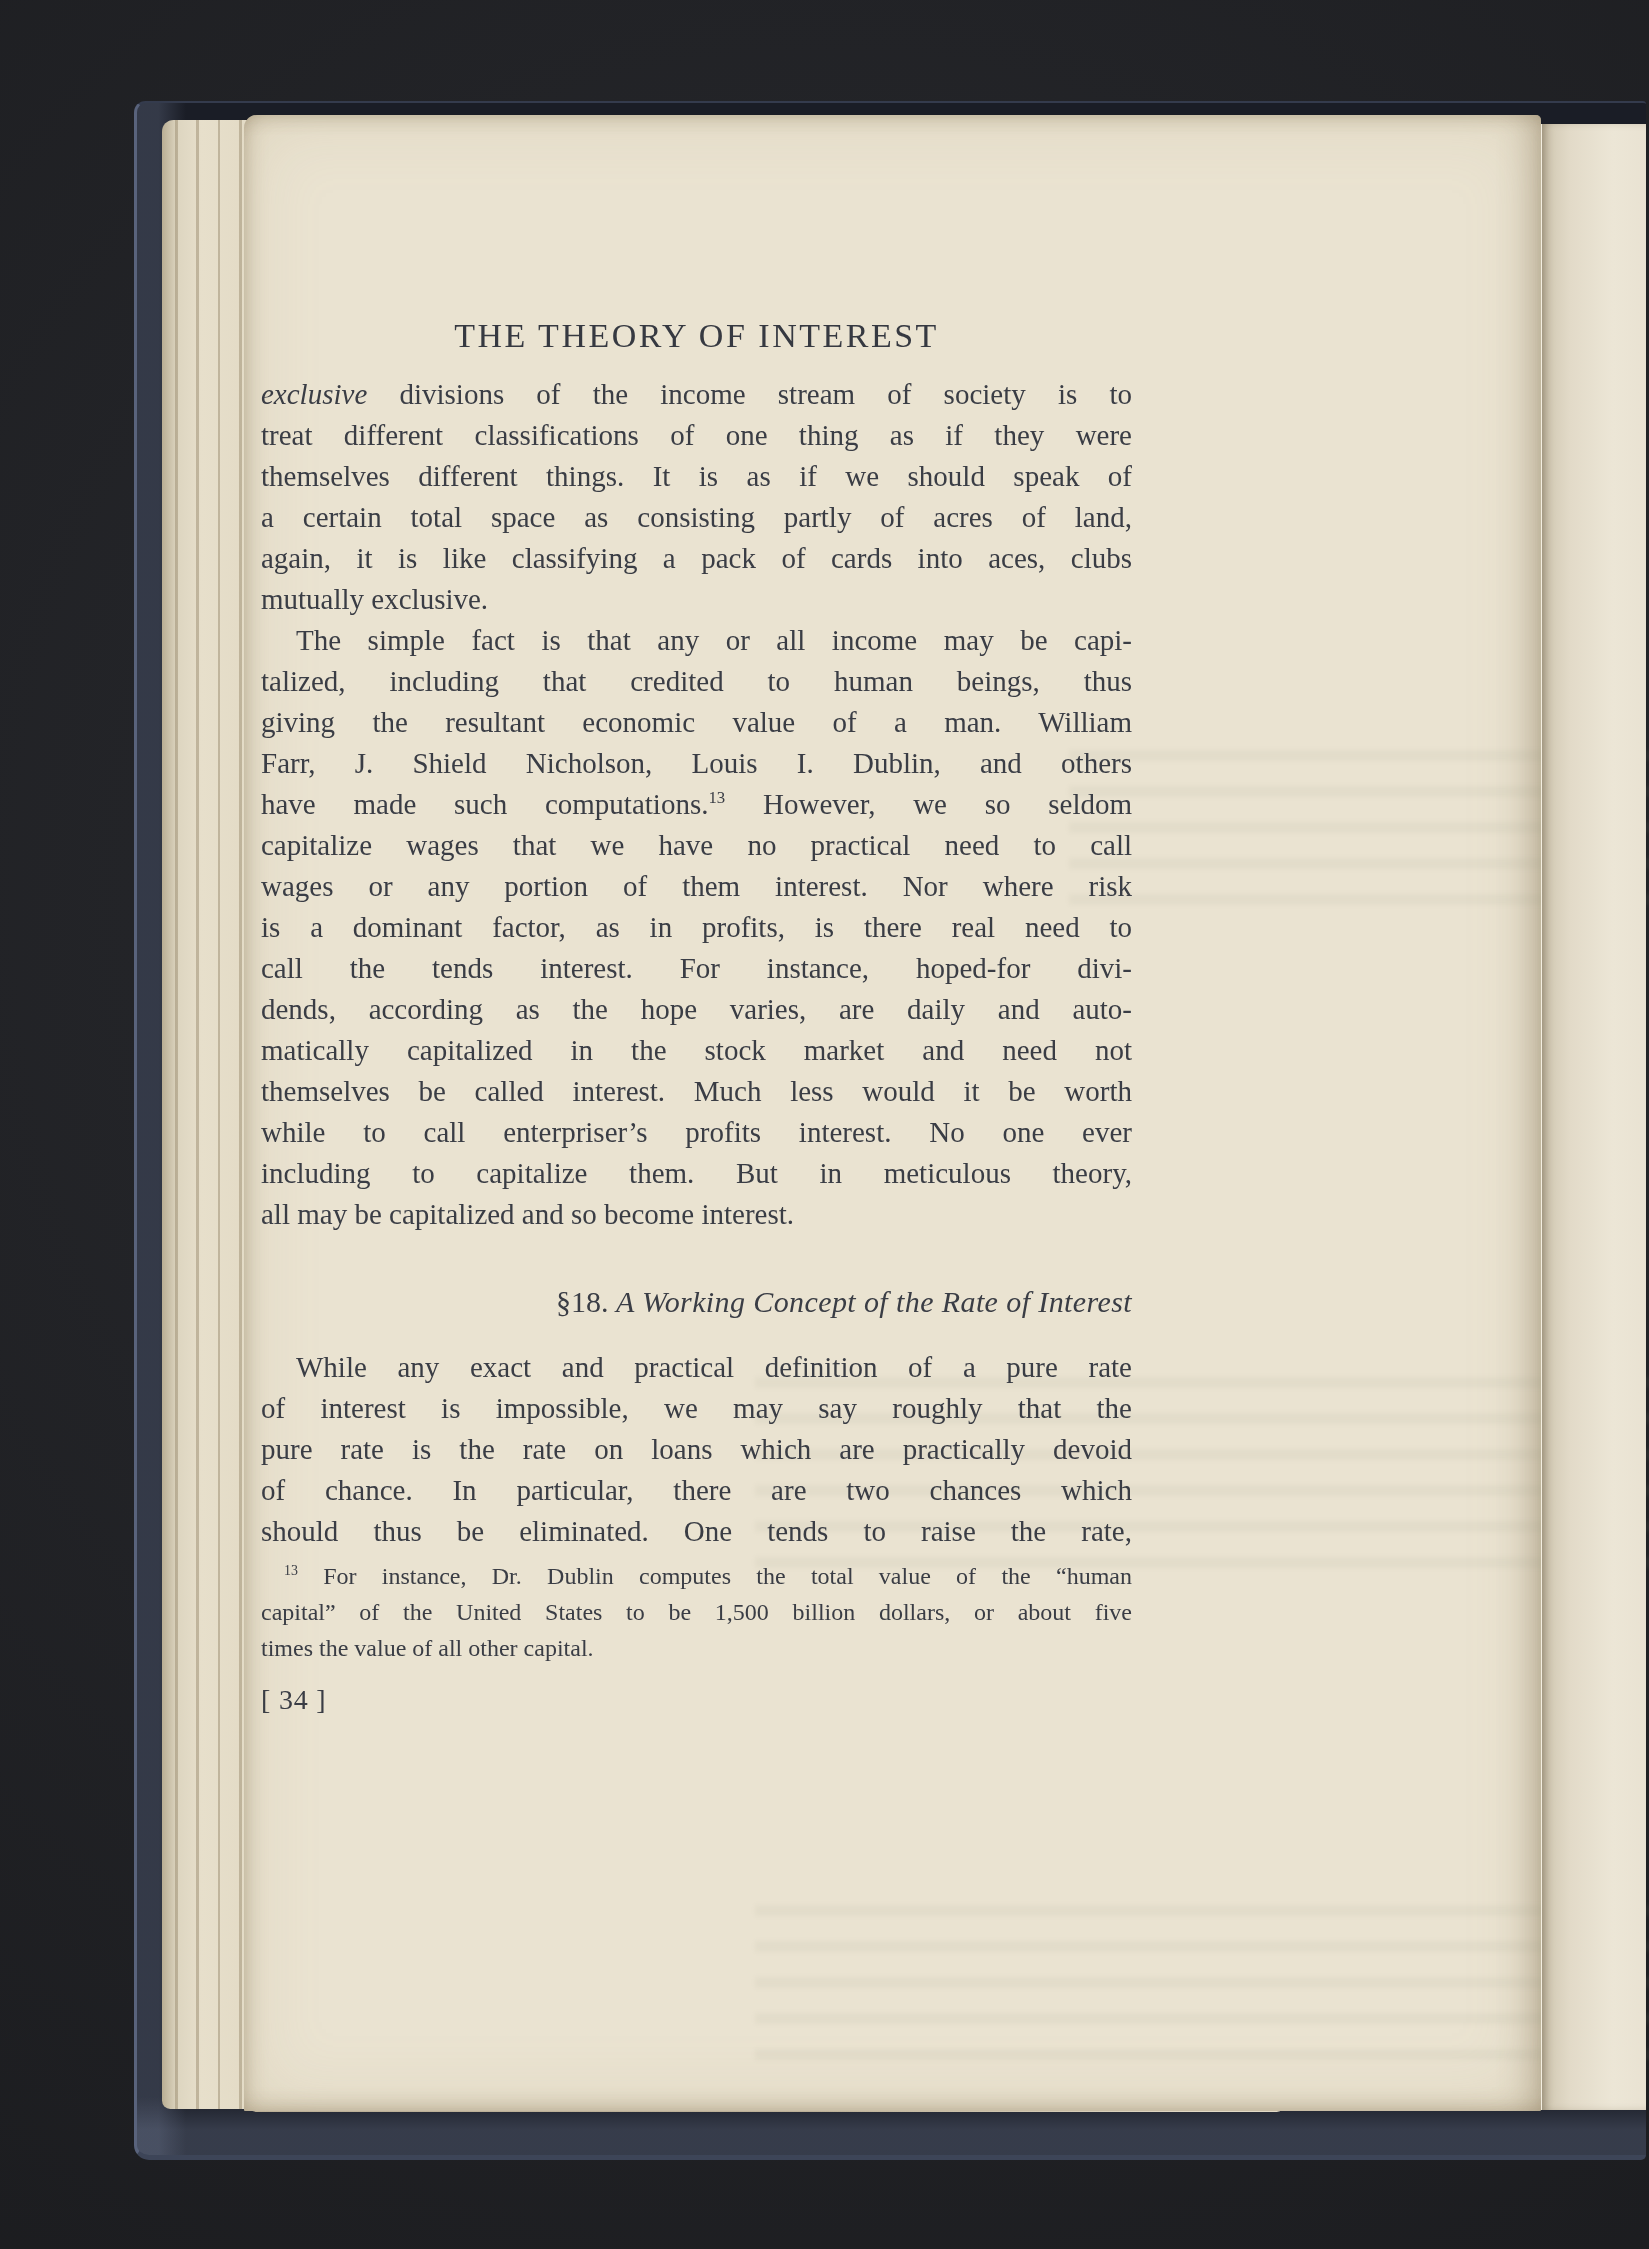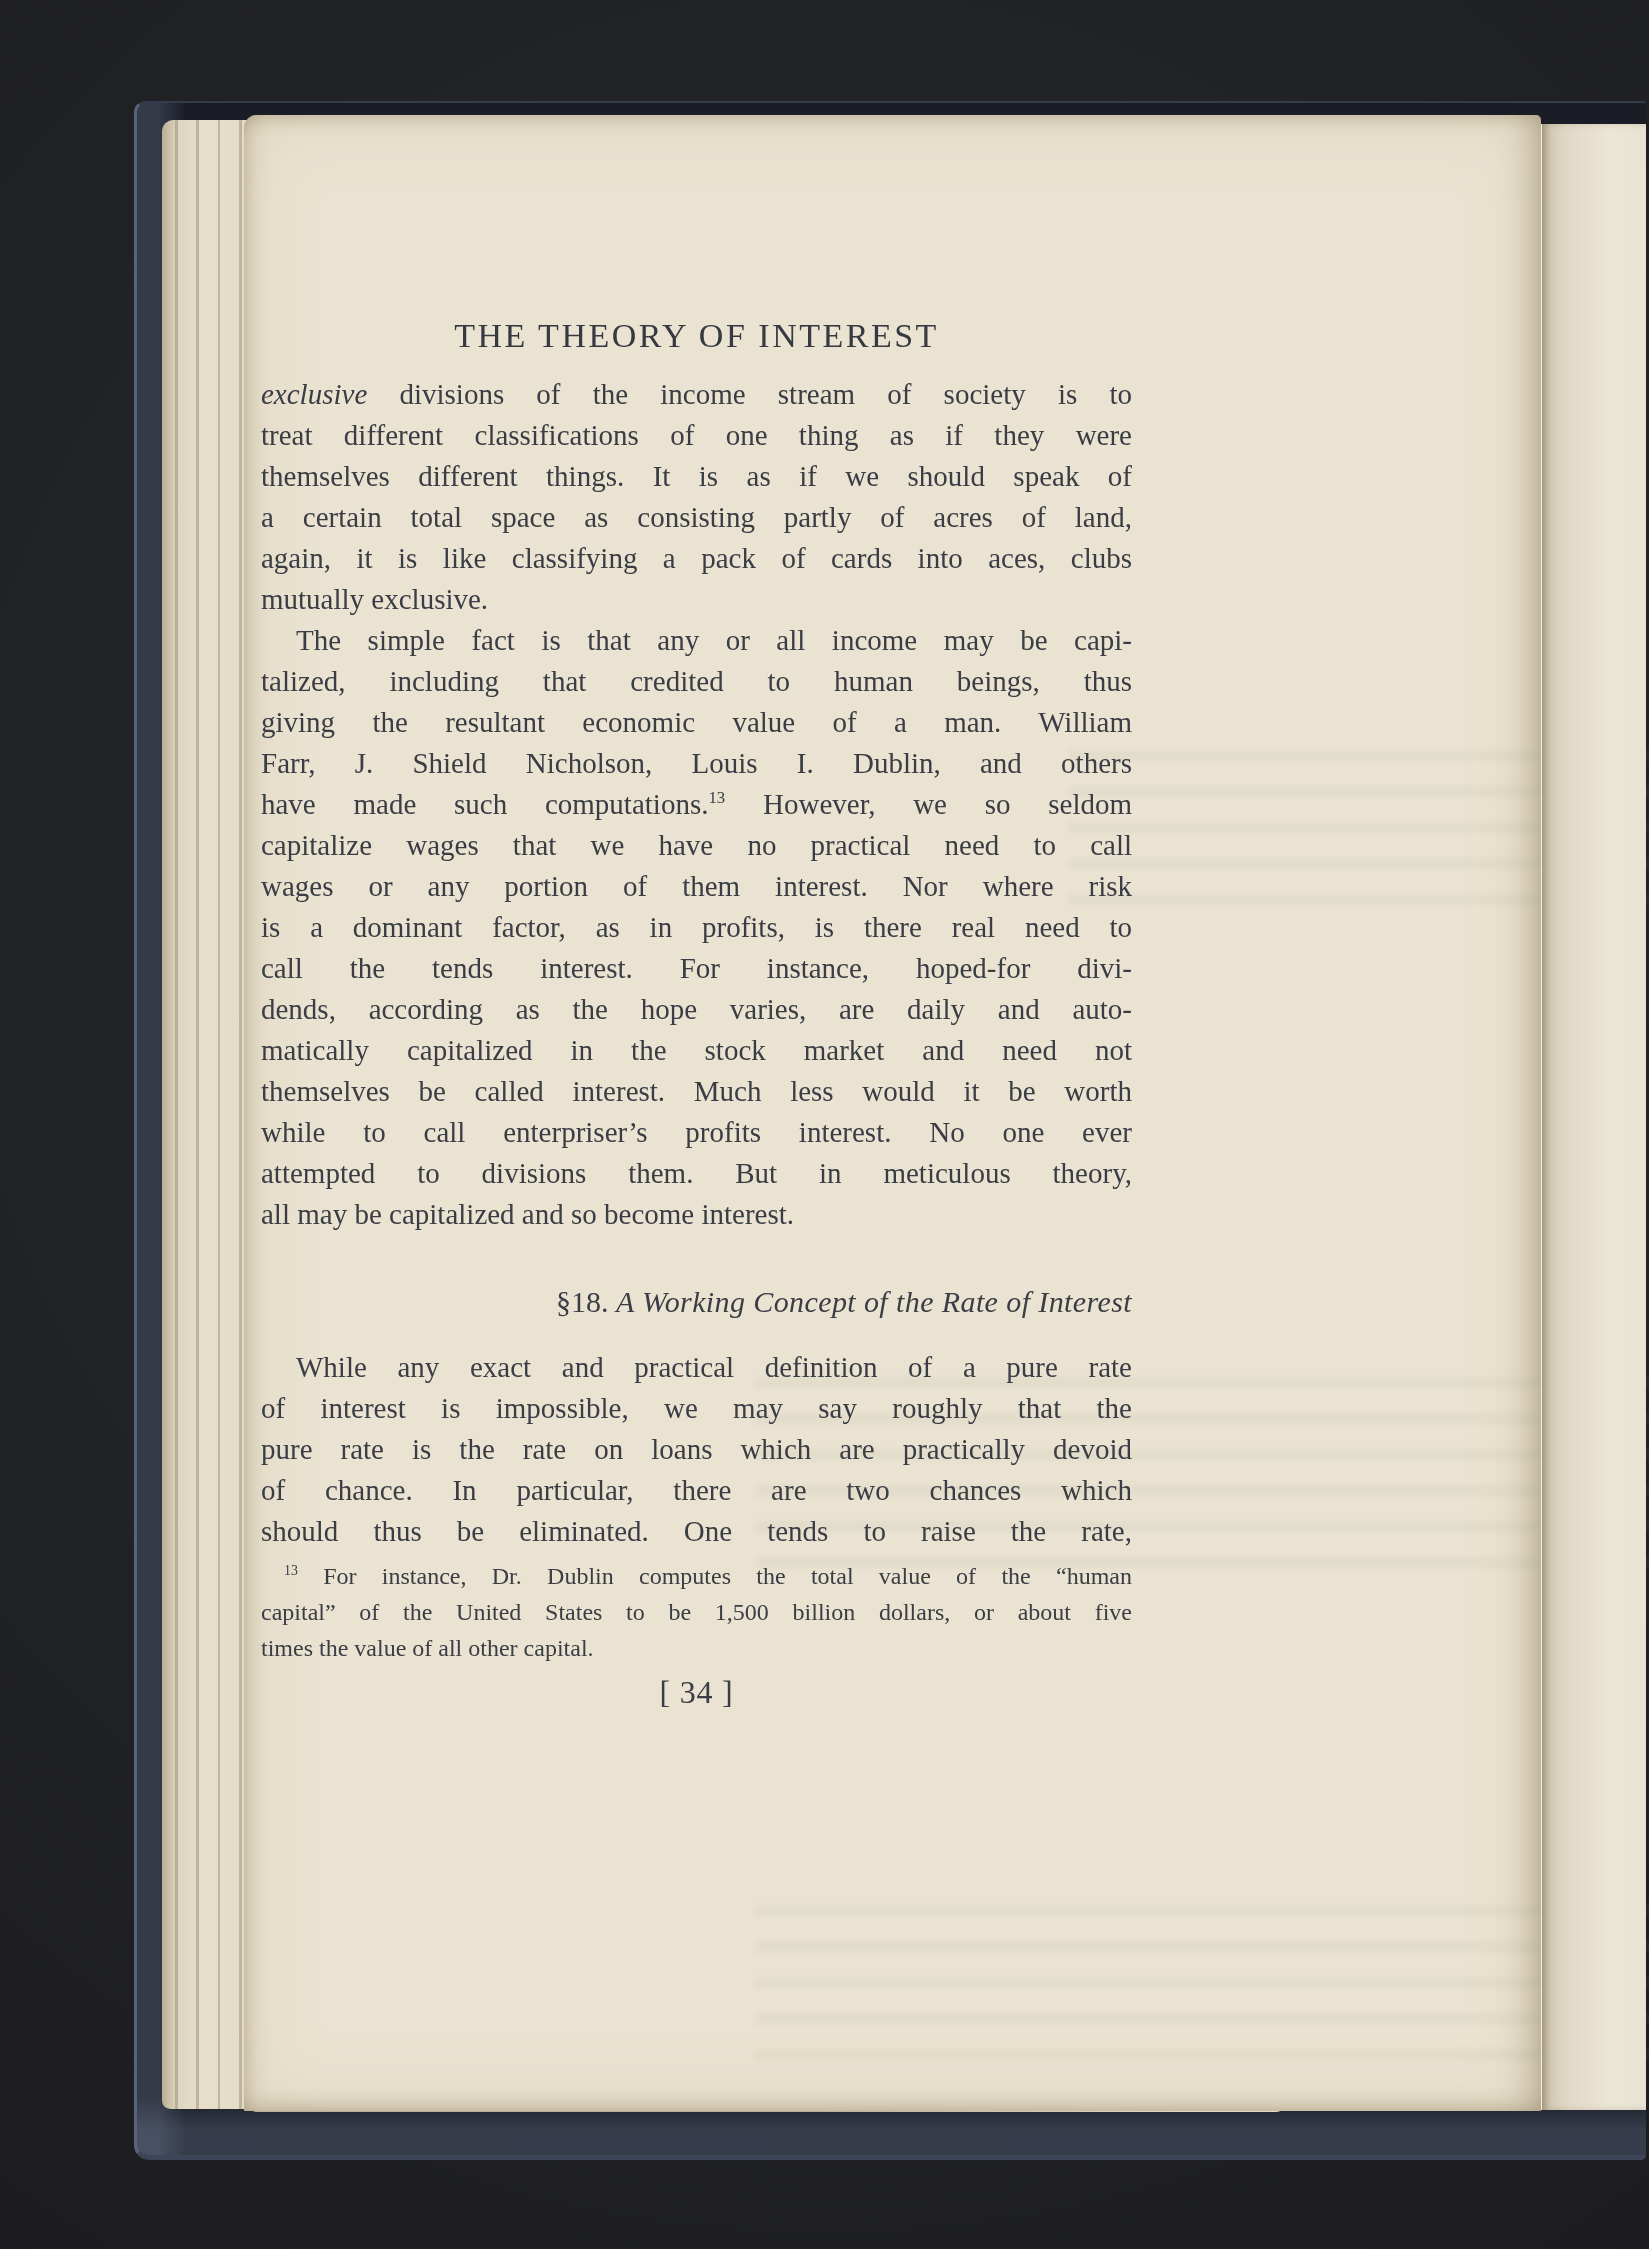--- a/index.html
+++ b/index.html
@@ -82,21 +82,21 @@
   .line.line-end{text-align:left;text-align-last:left;}
   .para.indent .line:first-child{text-indent:35px;}
   sup{font-size:58%;line-height:0;vertical-align:super;letter-spacing:0;}
 
   .heading{margin-top:46px;margin-bottom:25px;text-align:right;font-size:30px;}
   .heading em{letter-spacing:0.4px;}
 
   .footnote{margin-top:6px;font-size:24px;line-height:36px;}
   .footnote .para.indent .line:first-child{text-indent:23px;}
 
-  .folio{margin-top:6px;text-align:center;font-size:32px;letter-spacing:0.8px;}
+  .folio{margin-top:13px;font-size:28px;letter-spacing:0.8px;}
 </style>
 </head>
 <body>
 
 <div class="scene">
   <div class="cover"></div>
   <div class="stack-left"></div>
   <div class="stack-bottom"></div>
 
   <div class="page">
@@ -124,21 +124,21 @@
           <div class="line">Farr, J. Shield Nicholson, Louis I. Dublin, and others</div>
           <div class="line">have made such computations.<sup>13</sup> However, we so seldom</div>
           <div class="line">capitalize wages that we have no practical need to call</div>
           <div class="line">wages or any portion of them interest. Nor where risk</div>
           <div class="line">is a dominant factor, as in profits, is there real need to</div>
           <div class="line">call the tends interest. For instance, hoped-for divi-</div>
           <div class="line">dends, according as the hope varies, are daily and auto-</div>
           <div class="line">matically capitalized in the stock market and need not</div>
           <div class="line">themselves be called interest. Much less would it be worth</div>
           <div class="line">while to call enterpriser’s profits interest. No one ever</div>
-          <div class="line">attempted to divisions them. But in meticulous theory,</div>
+          <div class="line">including to capitalize them. But in meticulous theory,</div>
           <div class="line line-end">all may be capitalized and so become interest.</div>
         </div>
       </div>
 
     <div class="heading">§18. <em>A Working Concept of the Rate of Interest</em></div>
 
     <div>
         <div class="para indent">
           <div class="line">While any exact and practical definition of a pure rate</div>
           <div class="line">of interest is impossible, we may say roughly that the</div>

